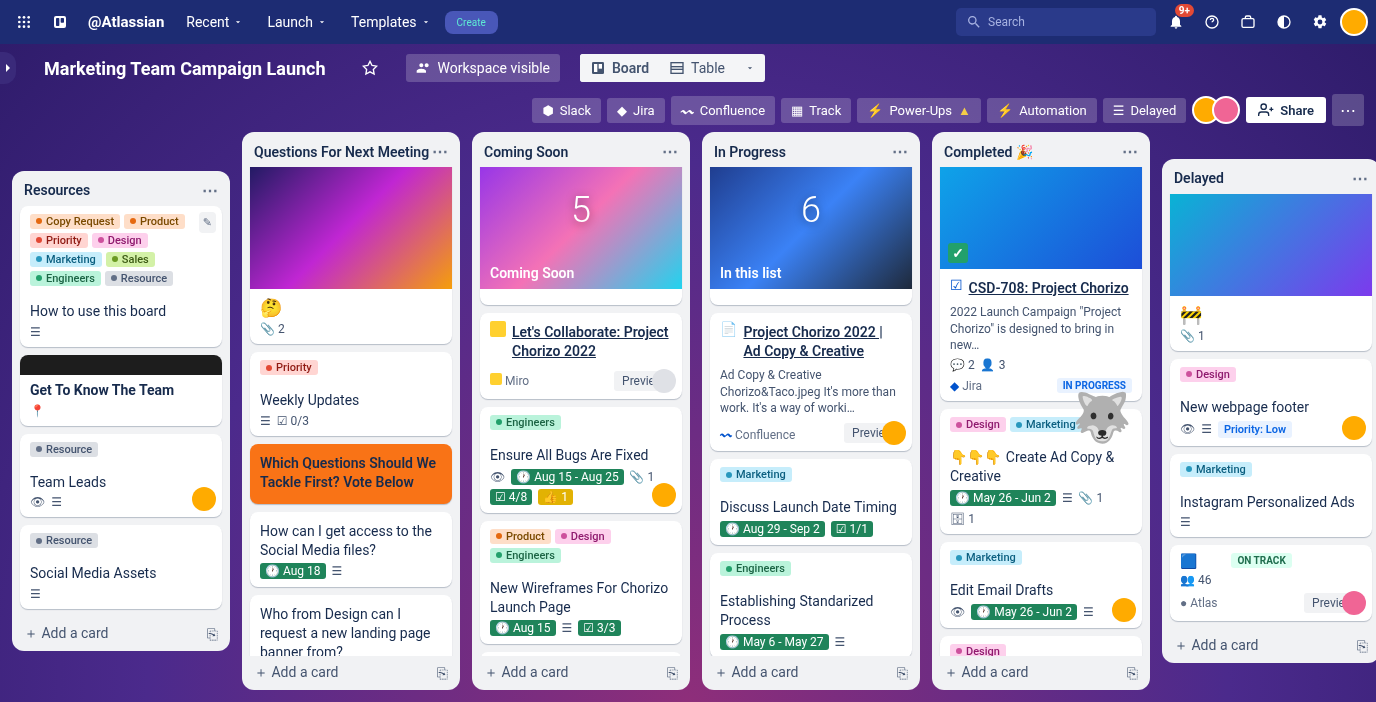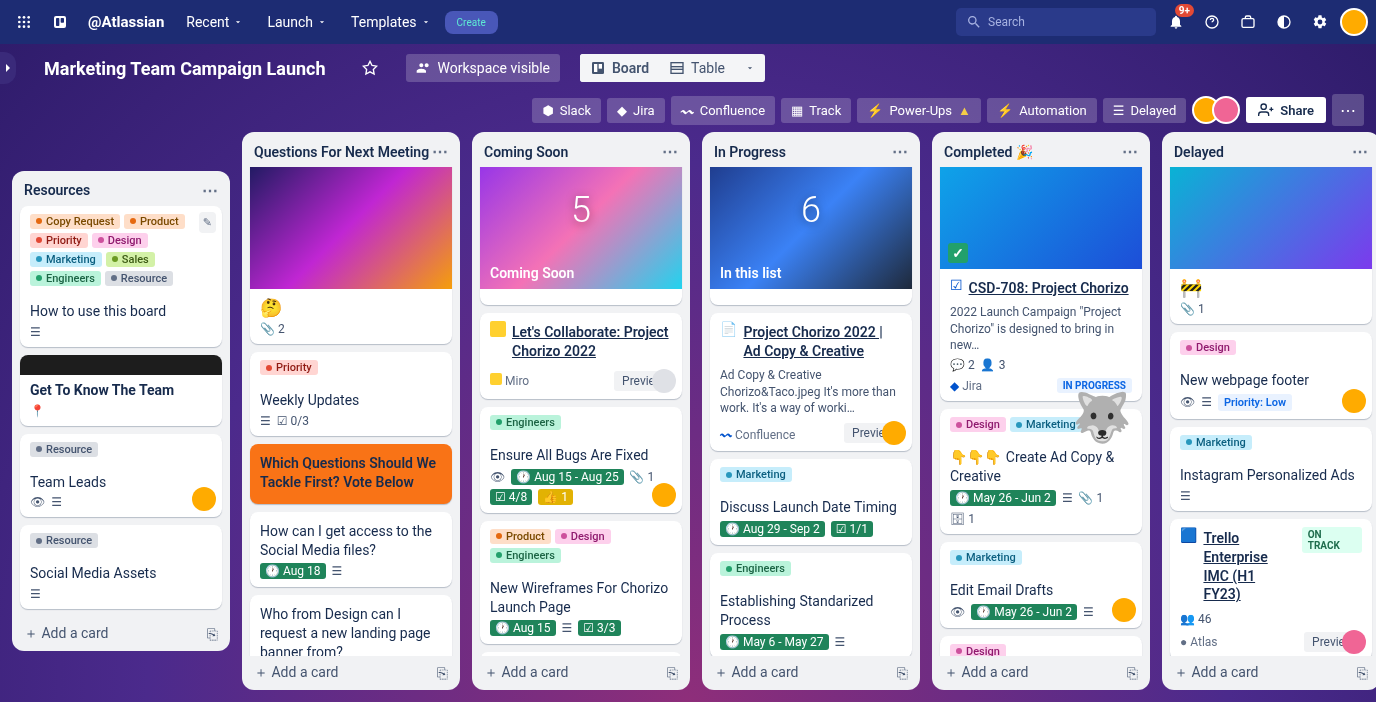--- a/index.html
+++ b/index.html
@@ -636,21 +636,20 @@
             </span>
           </div>
         <div class="card-title">Instagram Personalized Ads</div>
         <div class="badges">
             <span class="badge-item">☰</span>
           </div>
       </div>
       <div class="card">
         <div style="display:flex;gap:6px;align-items:flex-start;">
             <span>🟦</span>
-            <span class="card-title linked" style="flex:1;">Trello Enterprise IMC (H1 FY23)</span>
             <span class="badge-item status-green">ON TRACK</span>
           </div>
         <div class="badges">
             <span class="badge-item">👥 <span>46</span></span>
           </div>
         <div class="card-source">
             <span><span>●</span> <span>Atlas</span></span>
             <button class="preview-btn">Preview</button>
           </div>
         <div class="card-members">

